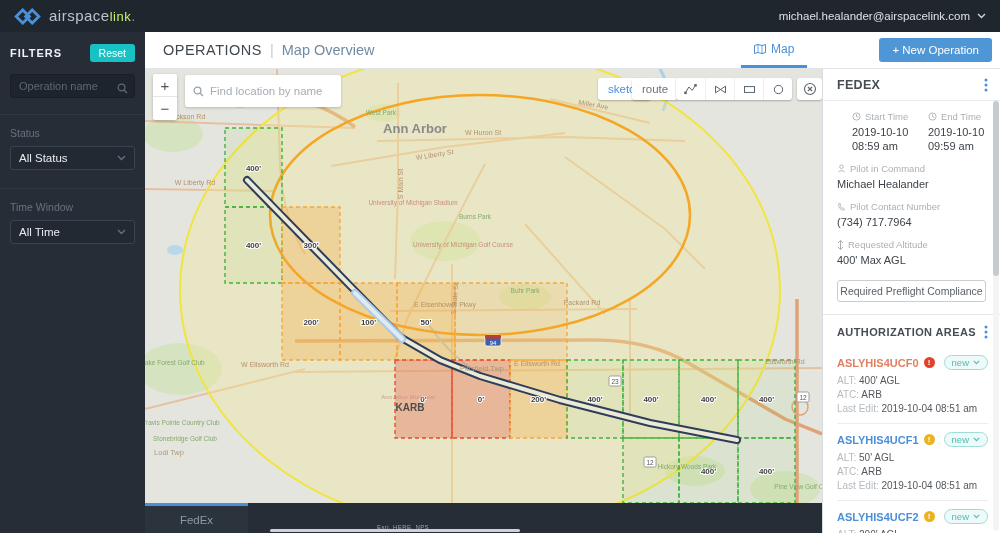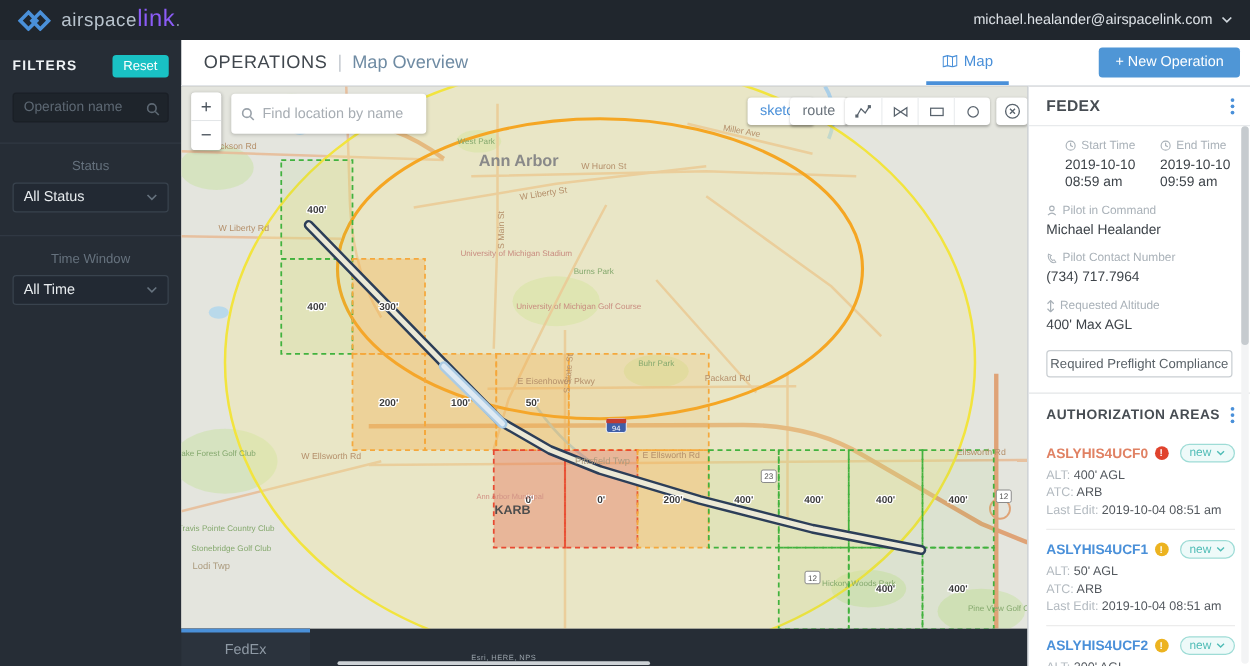--- a/index.html
+++ b/index.html
@@ -4,37 +4,37 @@
 <style>
   * { margin:0; padding:0; box-sizing:border-box; }
   body { background:#111; font-family:"Liberation Sans", sans-serif; }
   .app { position:relative; width:1000px; height:533px; background:#262d36; overflow:hidden; }
 
   
   .hdr { position:absolute; top:0; left:0; width:1000px; height:32px; background:#20262d;
          display:flex; align-items:center; justify-content:space-between; padding:0 14px; }
   .logo { display:flex; align-items:center; gap:8px; }
   .logo-air { color:#b9c4ce; font-size:15px; font-weight:300; letter-spacing:.5px; }
-  .logo-link { color:#8b5cf6; font-size:19px; font-weight:300; letter-spacing:.5px; }
+  .logo-link { color:#bef264; font-size:13px; font-weight:300; letter-spacing:.5px; }
   .logo-dot { color:#7e8a94; font-size:15px; }
   .user { display:flex; align-items:center; gap:7px; color:#dce1e6; font-size:11.5px; cursor:pointer; }
 
   
   .sidebar { position:absolute; top:32px; left:0; width:145px; height:501px; background:#262d36; padding:12px 10px; }
   .sb-row { display:flex; align-items:center; justify-content:space-between; margin-bottom:12px; }
   .sb-title { color:#eef2f5; font-size:11px; letter-spacing:1px; font-weight:700; }
   .reset-btn { background:#19c1c4; color:#fff; border:none; border-radius:3px; font-size:10.5px;
                padding:3px 9px; cursor:pointer; font-family:inherit; }
   .s-box { position:relative; margin-bottom:16px; }
   .s-input { width:125px; height:24px; background:#1e242b; border:1px solid #1a1f26; border-radius:3px;
              color:#cfd6dc; font-size:11px; padding:0 24px 0 8px; font-family:inherit; }
   .s-input::placeholder { color:#5d6873; }
   .s-ico { position:absolute; right:7px; top:6px; }
   .sb-sep { border-top:1px solid #303843; margin:0 -10px 12px; }
-  .sb-label { color:#66727e; font-size:10.5px; margin-bottom:7px;text-align:center; }
+  .sb-label { color:#66727e; font-size:10.5px; margin-bottom:7px; }
   .dd { width:125px; height:24px; background:#222933; border:1px solid #39434e; border-radius:3px;
         display:flex; align-items:center; justify-content:space-between; padding:0 8px; margin-bottom:18px; cursor:pointer; }
   .dd span { color:#e8ecef; font-size:11.5px; }
 
   
   .topbar { position:absolute; top:32px; left:145px; width:855px; height:37px; background:#fff;
             border-bottom:1px solid #e2e5e8; display:flex; align-items:stretch; }
   .tb-title { display:flex; align-items:center; gap:8px; padding-left:18px; }
   .tb-main { color:#40474e; font-size:14.5px; letter-spacing:.5px; }
   .tb-sep { color:#c4cad0; font-size:14.5px; }

